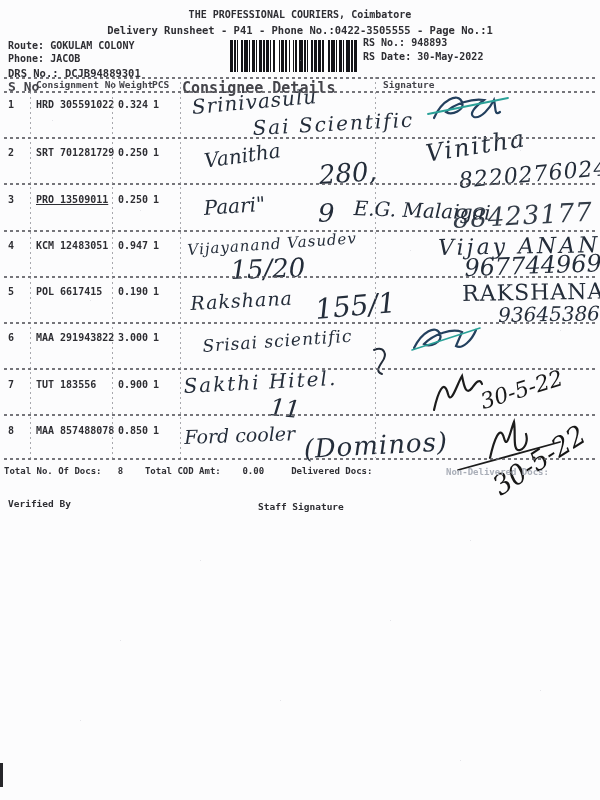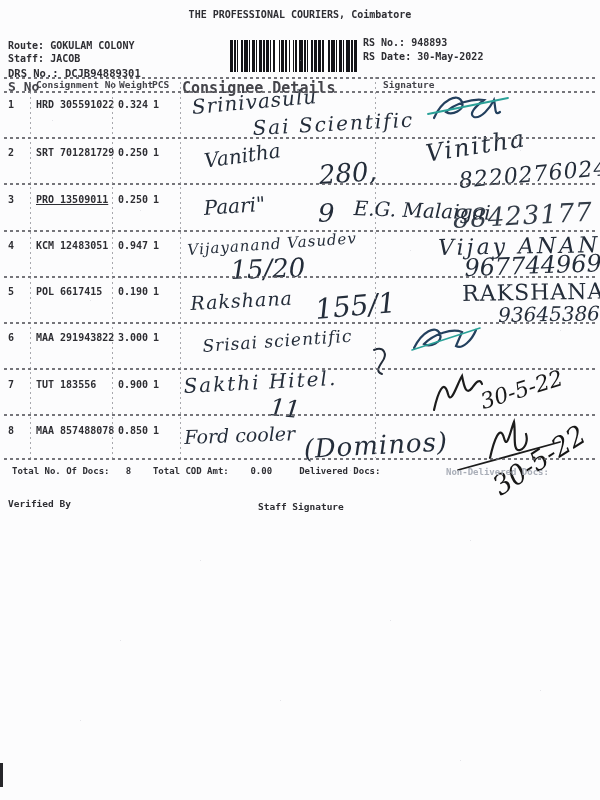--- a/index.html
+++ b/index.html
@@ -29,23 +29,24 @@
   .sig-svg{position:absolute;overflow:visible;}
   .speck{position:absolute;border-radius:50%;background:#b9bcc6;opacity:.5;}
   .edge-mark{position:absolute;left:0;top:763px;width:3px;height:24px;background:#26262a;}
 </style>
 </head>
 <body>
 
 <div class="sheet">
 
   <div class="print ctr" style="top:9px;font-size:10px;">THE PROFESSIONAL COURIERS, Coimbatore</div>
+  <div class="print ctr" style="top:24px;font-size:10.5px;">Delivery Runsheet - P41 - Phone No.:0422-3505555 - Page No.:1</div>
 
   <div class="print" style="left:8px;top:40px;font-size:10px;">Route: GOKULAM COLONY</div>
-  <div class="print" style="left:8px;top:53px;font-size:10px;">Staff: JACOB</div>
+  <div class="print" style="left:8px;top:53px;font-size:10px;">Phone: JACOB</div>
   <div class="print" style="left:8px;top:67px;font-size:10.5px;">DRS No.: DCJB94889301</div>
 
   <div class="barcode">
       <div class="bar" style="width: 3px; background: rgb(20, 20, 24);"></div>
       <div class="bar" style="width: 1px; background: rgb(255, 255, 255);"></div>
       <div class="bar" style="width: 2px; background: rgb(20, 20, 24);"></div>
       <div class="bar" style="width: 1px; background: rgb(255, 255, 255);"></div>
       <div class="bar" style="width: 1px; background: rgb(20, 20, 24);"></div>
       <div class="bar" style="width: 3px; background: rgb(255, 255, 255);"></div>
       <div class="bar" style="width: 2px; background: rgb(20, 20, 24);"></div>
@@ -217,21 +218,21 @@
 
   <span class="hw" style="left:184px;top:428px;font-size:19px;transform:rotate(-2deg);">Ford cooler</span>
   <span class="hw" style="left:303px;top:436px;font-size:26px;letter-spacing:1px;transform:rotate(-3deg);">(Dominos)</span>
   <svg class="sig-svg" style="left:452px;top:412px;" width="115" height="62" viewBox="0 0 115 62">
     <path d="M38 46 C 42 28, 48 12, 52 26 C 55 38, 58 20, 62 10 C 64 22, 60 40, 68 38 C 74 36, 76 28, 74 22" fill="none" stroke="#1c1c1c" stroke-width="2.2" stroke-linecap="round"></path>
     <path d="M6 58 L 108 30" fill="none" stroke="#1c1c1c" stroke-width="1.8" stroke-linecap="round"></path>
     <circle cx="82" cy="46" r="1.6" fill="#1c1c1c"></circle>
   </svg>
   <span class="hw" style="left:488px;top:477px;font-size:27px;color:#161616;transform:rotate(-33deg);">30-5-22</span>
 
-  <div class="print" style="left:12px;top:466px;font-size:9px;"><span>Total No. Of Docs:   8    Total COD Amt:    0.00     Delivered Docs:</span></div>
+  <div class="print" style="left:4px;top:466px;font-size:9px;"><span>Total No. Of Docs:   8    Total COD Amt:    0.00     Delivered Docs:</span></div>
   <div class="print faded" style="left:446px;top:467px;font-size:9px;">Non-Delivered Docs:</div>
   <div class="print" style="left:8px;top:498px;font-size:9.5px;">Verified By</div>
   <div class="print" style="left:258px;top:501px;font-size:9.5px;">Staff Signature</div>
 
   <div class="edge-mark"></div>
 <div class="hline" style="top: 77px;"></div>
     <div class="hline" style="top: 91px;"></div>
     <div class="hline" style="top: 137px;"></div>
     <div class="hline" style="top: 183px;"></div>
     <div class="hline" style="top: 230px;"></div>

